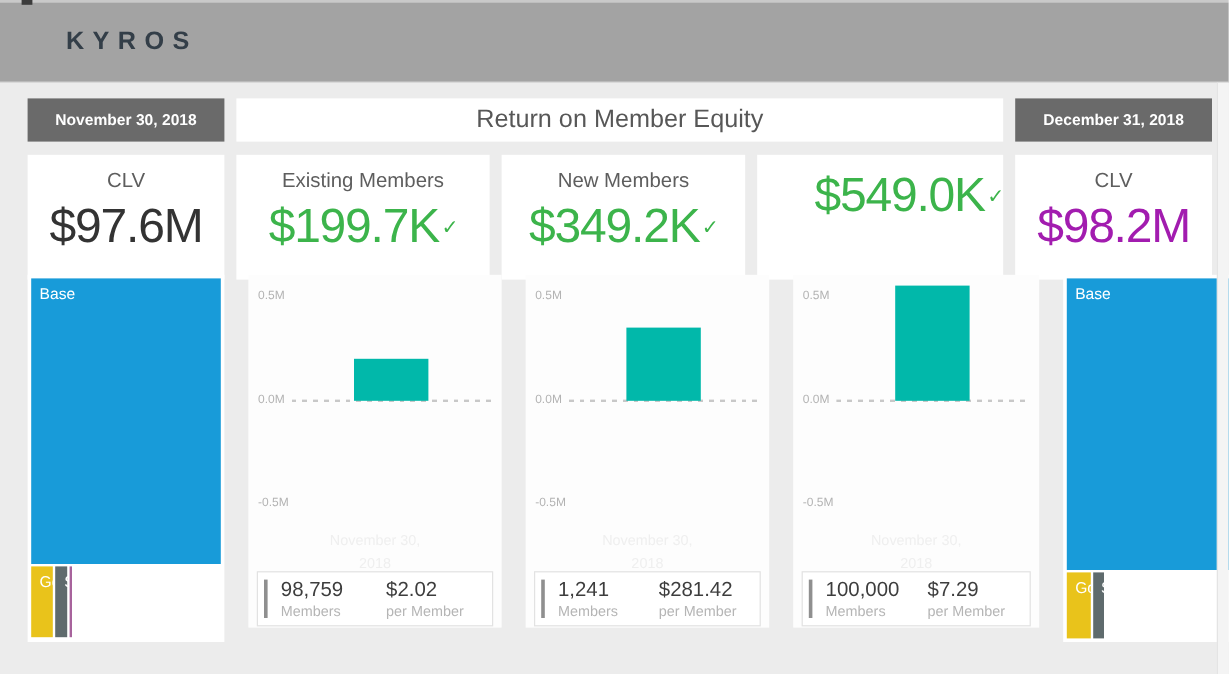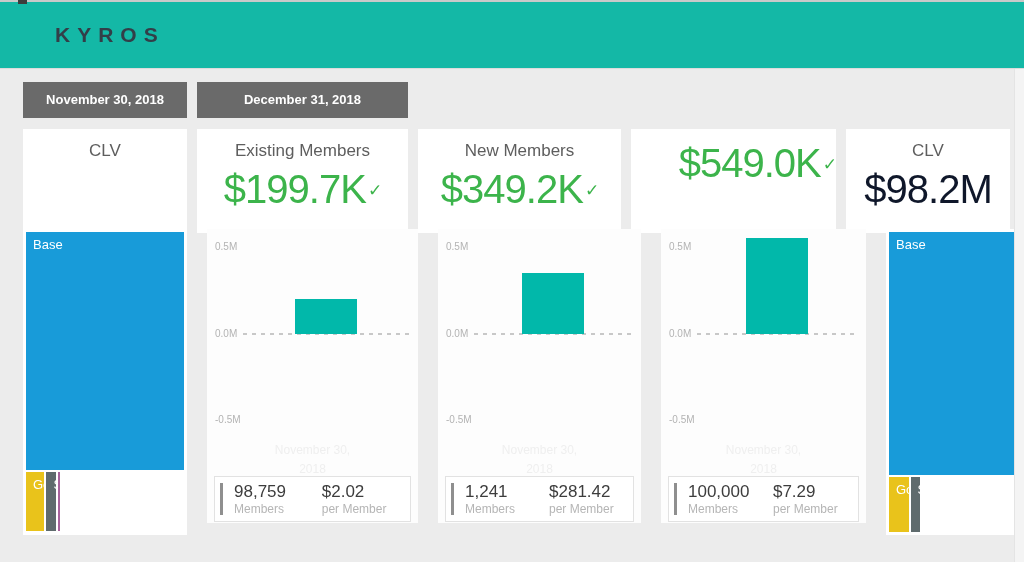--- a/index.html
+++ b/index.html
@@ -4,21 +4,21 @@
 <style>
   html,body{margin:0;padding:0;}
   body{
     width:1024px;height:562px;overflow:hidden;position:relative;
     background:#ffffff;
     font-family:"Liberation Sans","DejaVu Sans",sans-serif;
     -webkit-font-smoothing:antialiased;
   }
   .topline{height:2px;background:#c9c9c9;}
   .top-tick{position:absolute;left:18px;top:0;width:9px;height:4px;background:#3c3c3c;}
-  .app-header{height:66px;background:#14b8a6;border-bottom:1px solid #dcdcdc;display:flex;align-items:center;}
+  .app-header{height:66px;background:#a3a3a3;border-bottom:1px solid #dcdcdc;display:flex;align-items:center;}
   .logo{margin-left:55px;font-size:21px;font-weight:700;letter-spacing:7px;color:#333e48;}
   .canvas{height:493px;background:#ececec;padding:13px 14px 0 23px;box-sizing:border-box;position:relative;}
   .grid{display:grid;grid-template-columns:164px 211px 203px 205px 164px;column-gap:10px;}
   .row-head{height:36px;}
   .row-kpi{margin-top:11px;height:92px;}
   .row-viz{margin-top:8px;align-items:start;gap:20px;}
 
   .badge{height:36px;line-height:36px;text-align:center;color:#ffffff;
          font-size:13px;font-weight:700;background:#6a6a6a;cursor:pointer;}
   .title-card{grid-column:2/5;height:36px;line-height:36px;background:#ffffff;text-align:center;}
@@ -66,41 +66,45 @@
 <div class="top-tick"></div>
 
 <header class="app-header">
   <div class="logo">KYROS</div>
 </header>
 
 <main class="canvas">
 
   <div class="grid row-head">
     <div class="badge" style="background: rgb(106, 106, 106);">November 30, 2018</div>
+    <div class="title-card">
+      <span>Return on Member Equity</span>
+    </div>
     <div class="badge" style="background: rgb(106, 106, 106);">December 31, 2018</div>
   </div>
 
   <div class="grid row-kpi">
     <div class="card kpi">
       <div class="kpi-title">CLV</div>
+      <div class="kpi-value dark" style="color: rgb(51, 51, 51);">$97.6M</div>
     </div>
     <div class="card kpi">
       <div class="kpi-title">Existing Members</div>
       <div class="kpi-value green" style="color: rgb(60, 180, 75);"><span>$199.7K</span><span class="kpi-check">✓</span></div>
     </div>
     <div class="card kpi">
       <div class="kpi-title">New Members</div>
       <div class="kpi-value green" style="color: rgb(60, 180, 75);"><span>$349.2K</span><span class="kpi-check">✓</span></div>
     </div>
     <div class="card kpi">
       <div class="kpi-value green" style="color: rgb(60, 180, 75); text-align: right;"><span>$549.0K</span><span class="kpi-check">✓</span></div>
     </div>
     <div class="card kpi">
       <div class="kpi-title">CLV</div>
-      <div class="kpi-value dark" style="color: #0f172a;">$98.2M</div>
+      <div class="kpi-value dark" style="color: #a21caf;">$98.2M</div>
     </div>
   </div>
 
   <div class="grid row-viz">
 
     <div class="card treemap">
       <div class="tm-base" style="flex-grow: 0.8; background: rgb(24, 155, 217);">
         <span class="tm-label">Base</span>
       </div>
       <div class="tm-row" style="flex-grow: 0.197;">

